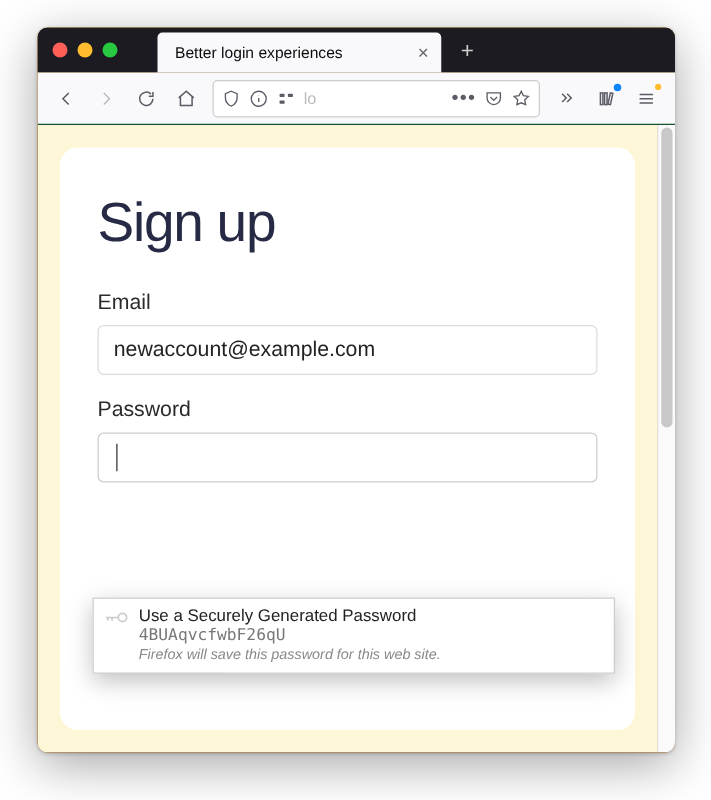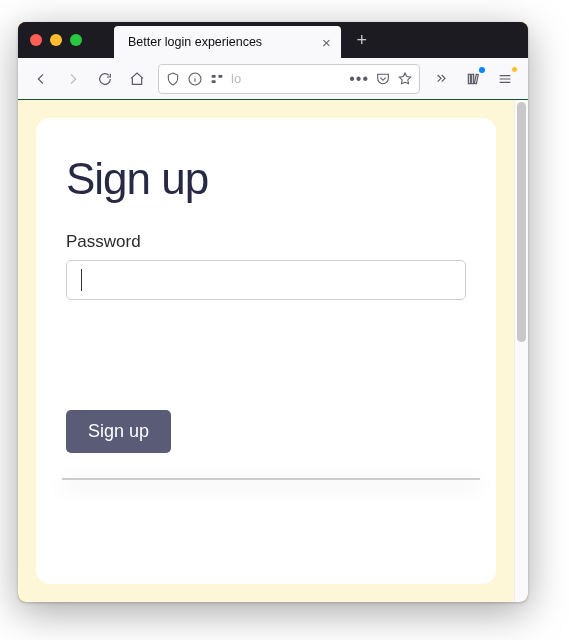--- a/index.html
+++ b/index.html
@@ -7,21 +7,21 @@
     font-family: -apple-system, BlinkMacSystemFont, "Segoe UI", Arial, sans-serif;
     background: #fff;
     width: 569px;
     height: 640px;
     overflow: hidden;
     position: relative;
   }
   .window {
     position: absolute;
     top: 22px;
-    left: 18px;
+    left: 30px;
     width: 510px;
     height: 580px;
     background: #a16207;
     border-radius: 8px;
     box-shadow: 0 10px 40px rgba(0,0,0,0.35), 0 1px 3px rgba(0,0,0,0.2);
     overflow: hidden;
     display: flex;
     flex-direction: column;
   }
   .tabbar {
@@ -300,32 +300,49 @@
         </svg>
       <span class="badge-yellow"></span>
     </div>
   </div>
 
   <div class="content-wrap">
     <div class="page">
       <div class="card">
         <h1>Sign up</h1>
 
+        <div class="field">
+          <span class="label">Email</span>
+          <div class="input" style="line-height:38px;">
+            <span>newaccount@example.com</span>
+          </div>
+        </div>
 
         <div class="field">
           <span class="label">Password</span>
           <div class="input focus">
             <span class="cursor"></span>
           </div>
         </div>
 
         <button class="submit">Sign up</button>
       </div>
 
       <div class="autofill">
+        <div class="af-row">
+          <div class="af-key">
+            <svg viewBox="0 0 24 14" width="20" height="14" fill="none" stroke="#ccc" stroke-width="1.6">
+                <circle cx="18" cy="7" r="4"></circle>
+                <path d="M14 7H2M4 7v3M8 7v3"></path>
+              </svg>
+          </div>
+          <div class="af-title">Use a Securely Generated Password</div>
+          <div class="af-pass">4BUAqvcfwbF26qU</div>
+          <div class="af-note">Firefox will save this password for this web site.</div>
+        </div>
       </div>
 
     </div>
     <div class="scrollbar">
       <div class="thumb"></div>
     </div>
   </div>
 
 </div>
 

